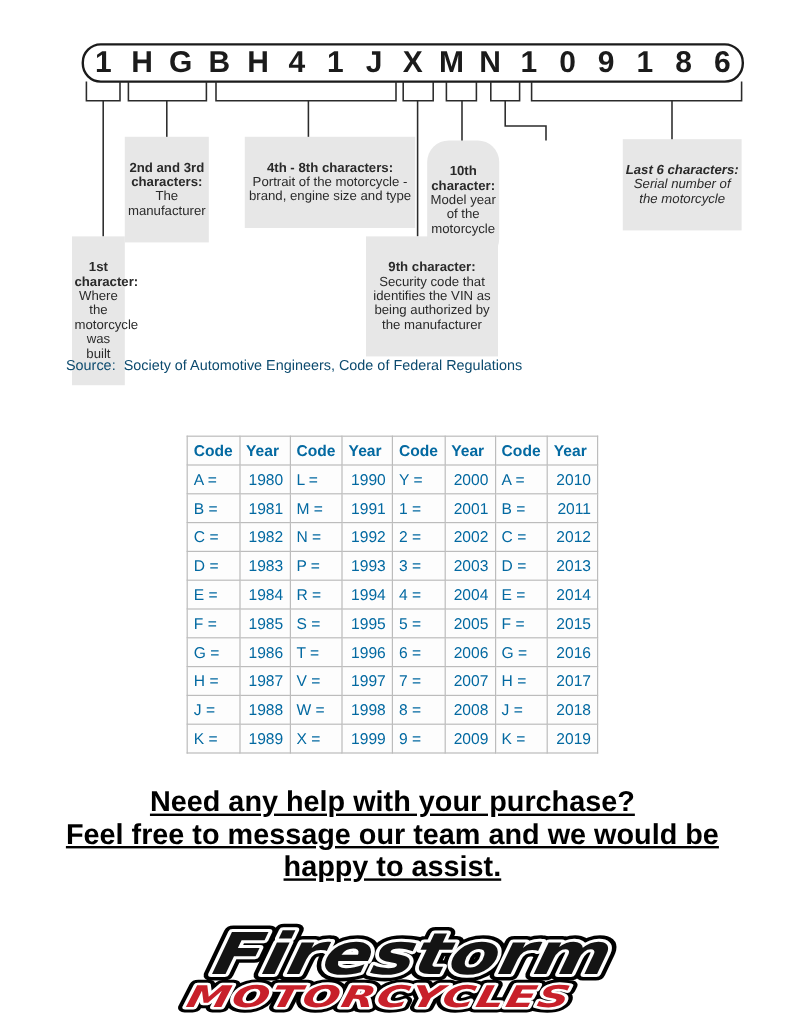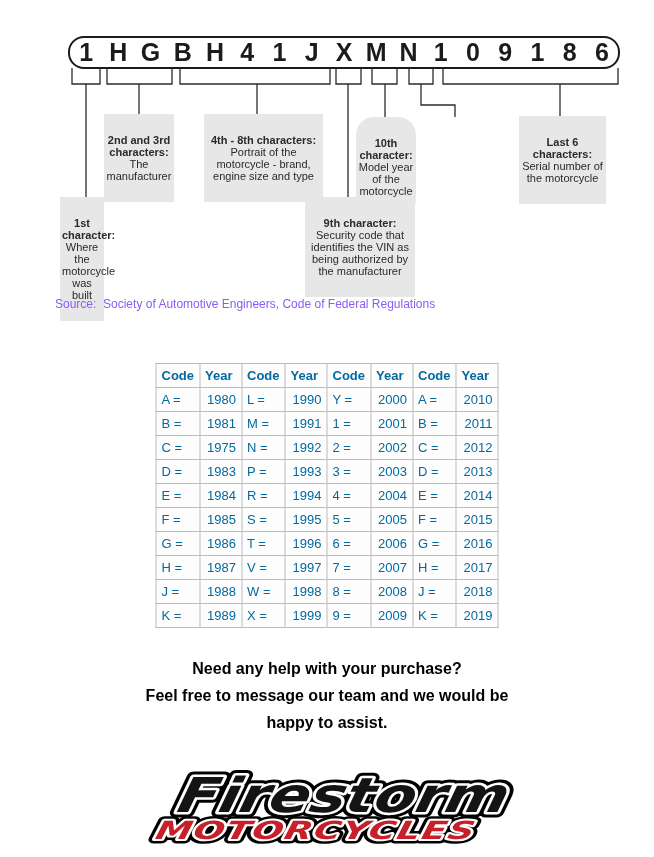--- a/index.html
+++ b/index.html
@@ -23,39 +23,39 @@
   .connectors { position:absolute; left:0; top:0; }
 
   
   .label-box {
     position:absolute; background:#e7e7e7; color:#2a2a2a; text-align:center;
     font-size:11px; line-height:12px; padding:20px 2px; box-sizing:border-box;
   }
   .lb-title { font-weight:bold; }
 
   .source-note {
-    position:absolute; left:55px; top:297px; font-size:12px; color:#8b5cf6;
+    position:absolute; left:55px; top:297px; font-size:12px; color:#0c4a6e;
     white-space:pre;
   }
 
   
   .year-table {
     position:absolute; left:50%; top:363px; transform:translateX(-50%);
     border-collapse:collapse; font-size:13px; color:#0369a1; background:#fdfdfd;
   }
   .year-table th, .year-table td {
     border:1px solid #bcbcbc; padding:3px 5px; height:17px; box-sizing:content-box;
   }
   .year-table th { font-weight:bold; text-align:left; }
   .year-table td.code-cell { text-align:left; min-width:27px; }
   .year-table td.year-cell { text-align:right; min-width:31px; }
 
   .help-text {
     position:absolute; left:0; top:655px; width:100%; text-align:center;
-    font-weight:bold; font-size:16px; line-height:27px; color:#000;
+    font-weight:bold; font-size:24px; line-height:27px; color:#000;text-decoration:underline;
   }
 
   .logo-wrap { position:absolute; left:50%; top:756px; transform:translateX(-50%); }
   .logo-fs, .logo-mc {
     font-family:"DejaVu Sans", sans-serif; font-weight:bold; font-style:italic;
     stroke-linejoin:round; paint-order:stroke;
   }
   .logo-fs { font-size:48px; }
   .logo-mc { font-size:25px; letter-spacing:1px; }
   .layer-outer-fs { stroke:#000000; stroke-width:11px; fill:#000000; }
@@ -108,33 +108,33 @@
   </svg>
 
   <div class="label-box" style="left:60px; top:197px; width:44px;">
     <span class="lb-title">1st character:</span>
     <br><span class="lb-desc">Where the motorcycle was built</span>
   </div>
   <div class="label-box" style="left:104px; top:114px; width:70px;">
     <span class="lb-title">2nd and 3rd characters:</span>
     <br><span class="lb-desc">The manufacturer</span>
   </div>
-  <div class="label-box" style="left:204px; top:114px; width:119px;">
+  <div class="label-box" style="left:204px; top:114px; width:142px;">
     <span class="lb-title">4th - 8th characters:</span>
     <br><span class="lb-desc">Portrait of the motorcycle - brand, engine size and type</span>
   </div>
   <div class="label-box" style="left:305px; top:197px; width:110px;">
     <span class="lb-title">9th character:</span>
     <br><span class="lb-desc">Security code that identifies the VIN as being authorized by the manufacturer</span>
   </div>
   <div class="label-box" style="left:356px; top:117px; width:60px;border-radius:18px;">
     <span class="lb-title">10th character:</span>
     <br><span class="lb-desc">Model year of the motorcycle</span>
   </div>
-  <div class="label-box" style="left:519px; top:116px; width:87px;">
+  <div class="label-box" style="left:519px; top:116px; width:99px;font-style:italic;">
     <span class="lb-title">Last 6 characters:</span>
     <br><span class="lb-desc">Serial number of the motorcycle</span>
   </div>
 
   <div class="source-note">Source:  Society of Automotive Engineers, Code of Federal Regulations</div>
 
   <table class="year-table">
     <thead>
         <tr>
           <th>Code</th>
@@ -163,21 +163,21 @@
           <td class="year-cell">1981</td>
           <td class="code-cell">M =</td>
           <td class="year-cell">1991</td>
           <td class="code-cell">1 =</td>
           <td class="year-cell">2001</td>
           <td class="code-cell">B =</td>
           <td class="year-cell">2011</td>
         </tr>
         <tr>
           <td class="code-cell">C =</td>
-          <td class="year-cell">1975</td>
+          <td class="year-cell">1982</td>
           <td class="code-cell">N =</td>
           <td class="year-cell">1992</td>
           <td class="code-cell">2 =</td>
           <td class="year-cell">2002</td>
           <td class="code-cell">C =</td>
           <td class="year-cell">2012</td>
         </tr>
         <tr>
           <td class="code-cell">D =</td>
           <td class="year-cell">1983</td>

